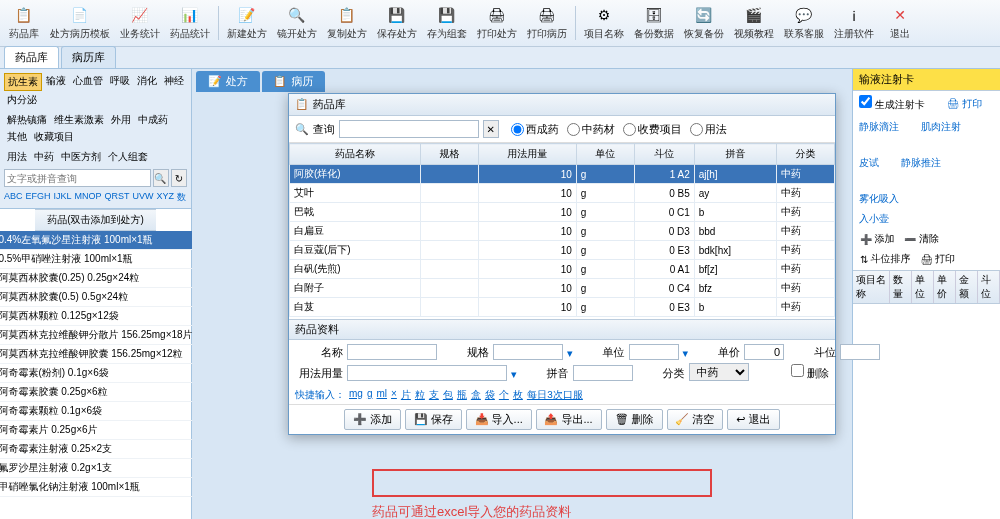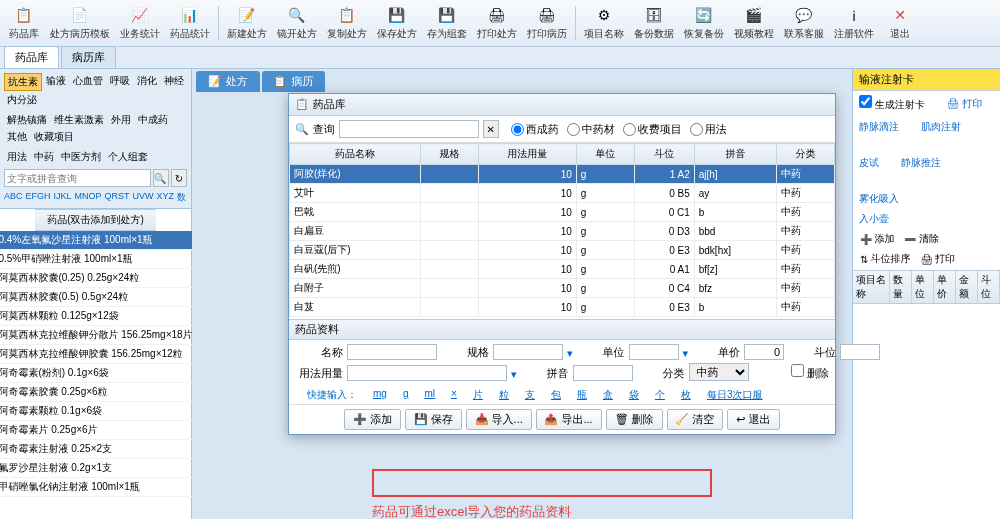--- a/index.html
+++ b/index.html
@@ -61,21 +61,21 @@
 .dlg-table table { width: 100%; border-collapse: collapse; font-size: 10px; }
 .dlg-table th { background: linear-gradient(#f2f6fa,#dde8f3); padding: 3px 4px; border: 1px solid #c8d6e4; text-align: center; font-weight: normal; }
 .dlg-table td { padding: 2px 4px; border: 1px solid #e4ecf4; }
 .dlg-table tr.selected td { background: #3a74b8; color: #fff; }
 .dlg-section { background: linear-gradient(#f2f6fa,#dde8f3); padding: 2px 6px; font-size: 11px; border-top: 1px solid #bcd; border-bottom: 1px solid #bcd; }
 .dlg-form { padding: 4px 6px; font-size: 11px; }
 .dlg-form-row { display: flex; align-items: flex-end; gap: 4px; margin-bottom: 3px; }
 .dlg-form-row label { min-width: 48px; text-align: right; }
 .dlg-form-row input, .dlg-form-row select { border: 1px solid #abc; padding: 1px 3px; font-size: 11px; }
 .dlg-quick { font-size: 10px; color: #06c; padding: 0 6px 2px; display: flex; gap: 4px; flex-wrap: wrap; }
-.dlg-quick span { cursor: pointer; margin-left: 12px; }
+.dlg-quick span { cursor: pointer; }
 .dlg-btns { padding: 4px 6px; display: flex; gap: 4px; justify-content: center; border-top: 1px solid #ddd; }
 .dlg-btn { display: flex; align-items: center; gap: 3px; padding: 2px 8px; border: 1px solid #abc; background: linear-gradient(#fff,#e8eef4); cursor: pointer; font-size: 11px; border-radius: 2px; }
 
 
 ::-webkit-scrollbar { width: 14px; height: 14px; }
 ::-webkit-scrollbar-track { background: #e8eef4; }
 ::-webkit-scrollbar-thumb { background: #b8c8d8; border: 1px solid #9ab; }
 </style>
 </head>
 <body>
@@ -411,21 +411,21 @@
       <span style="text-decoration: underline;">×</span>
       <span style="text-decoration: underline;">片</span>
       <span style="text-decoration: underline;">粒</span>
       <span style="text-decoration: underline;">支</span>
       <span style="text-decoration: underline;">包</span>
       <span style="text-decoration: underline;">瓶</span>
       <span style="text-decoration: underline;">盒</span>
       <span style="text-decoration: underline;">袋</span>
       <span style="text-decoration: underline;">个</span>
       <span style="text-decoration: underline;">枚</span>
-      <span style="text-decoration: underline;">每日3次口服</span>
+      <span style="text-decoration: underline; font-family: Liberation Mono, monospace;">每日3次口服</span>
     </div>
   <div class="dlg-btns" id="dlg-btns">
       <div class="dlg-btn">
         <span>➕</span>
         <span>添加</span>
       </div>
       <div class="dlg-btn">
         <span>💾</span>
         <span>保存</span>
       </div>

